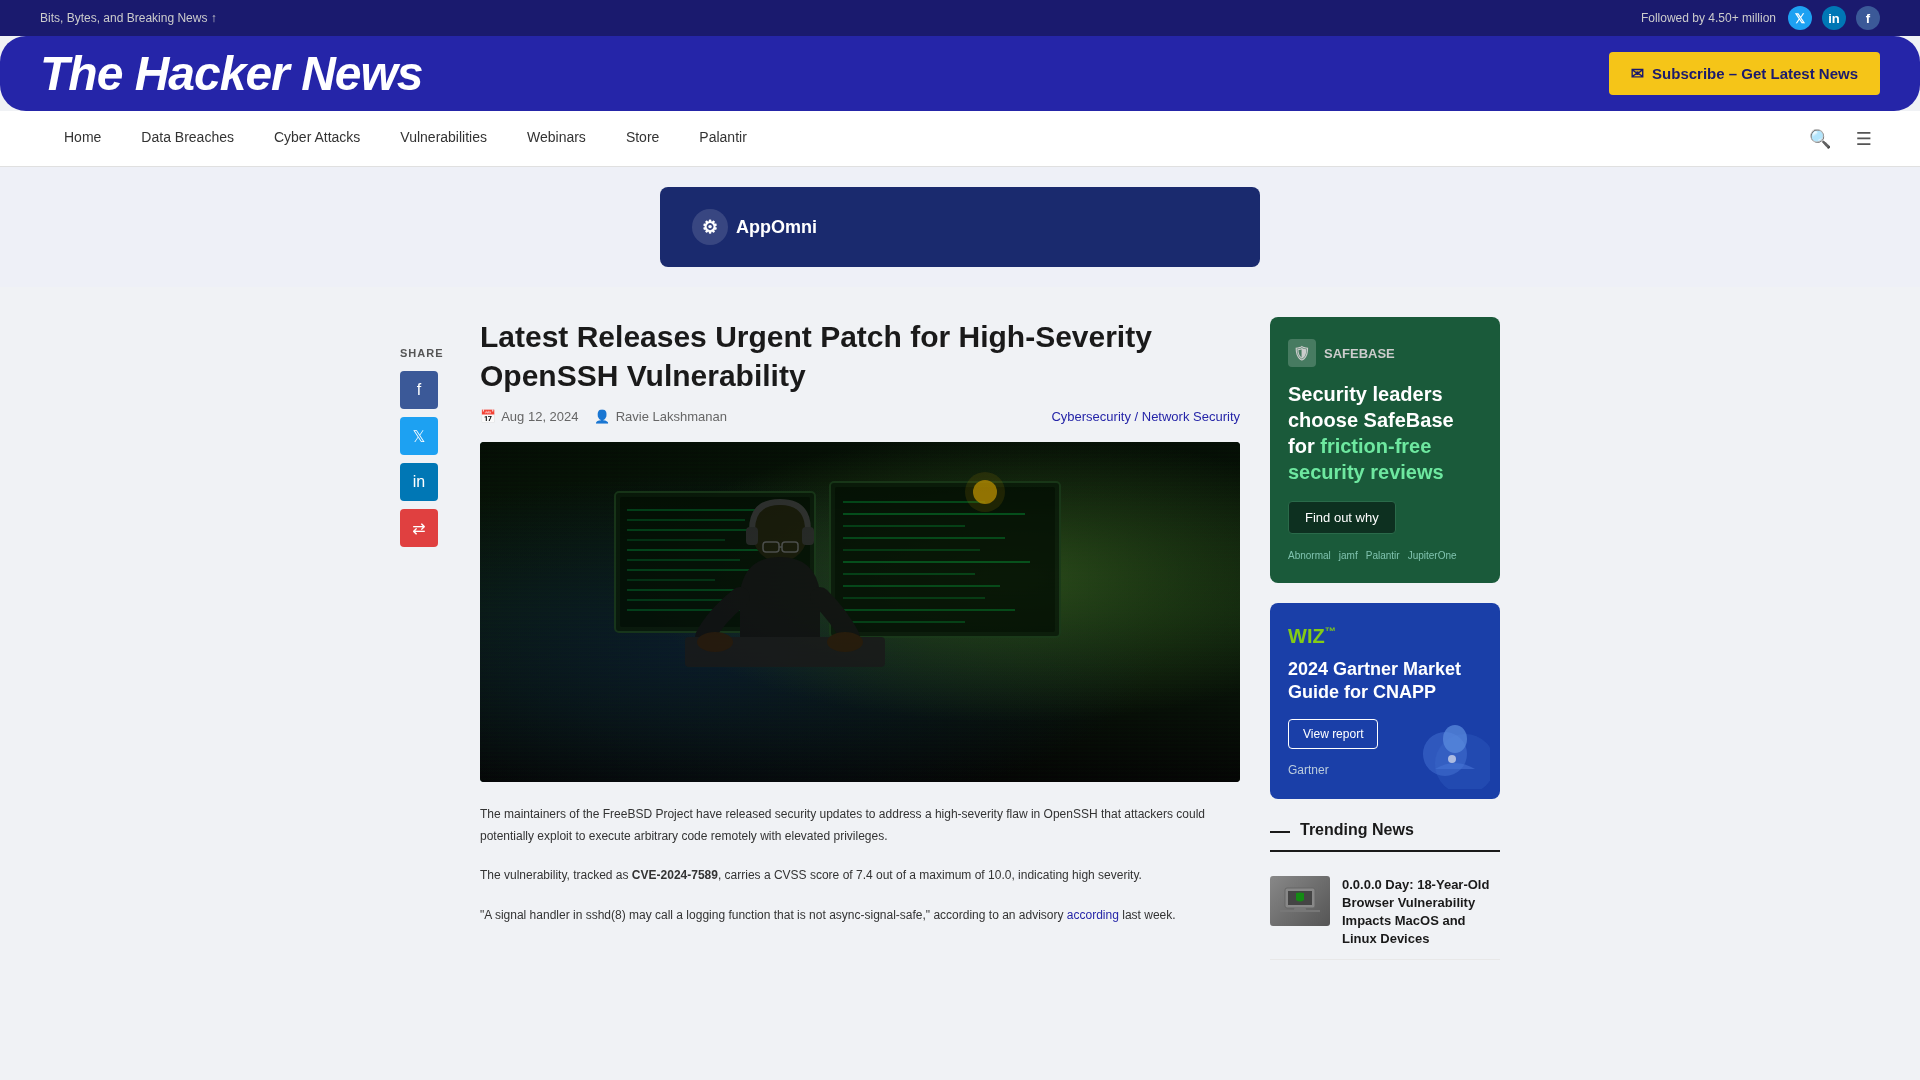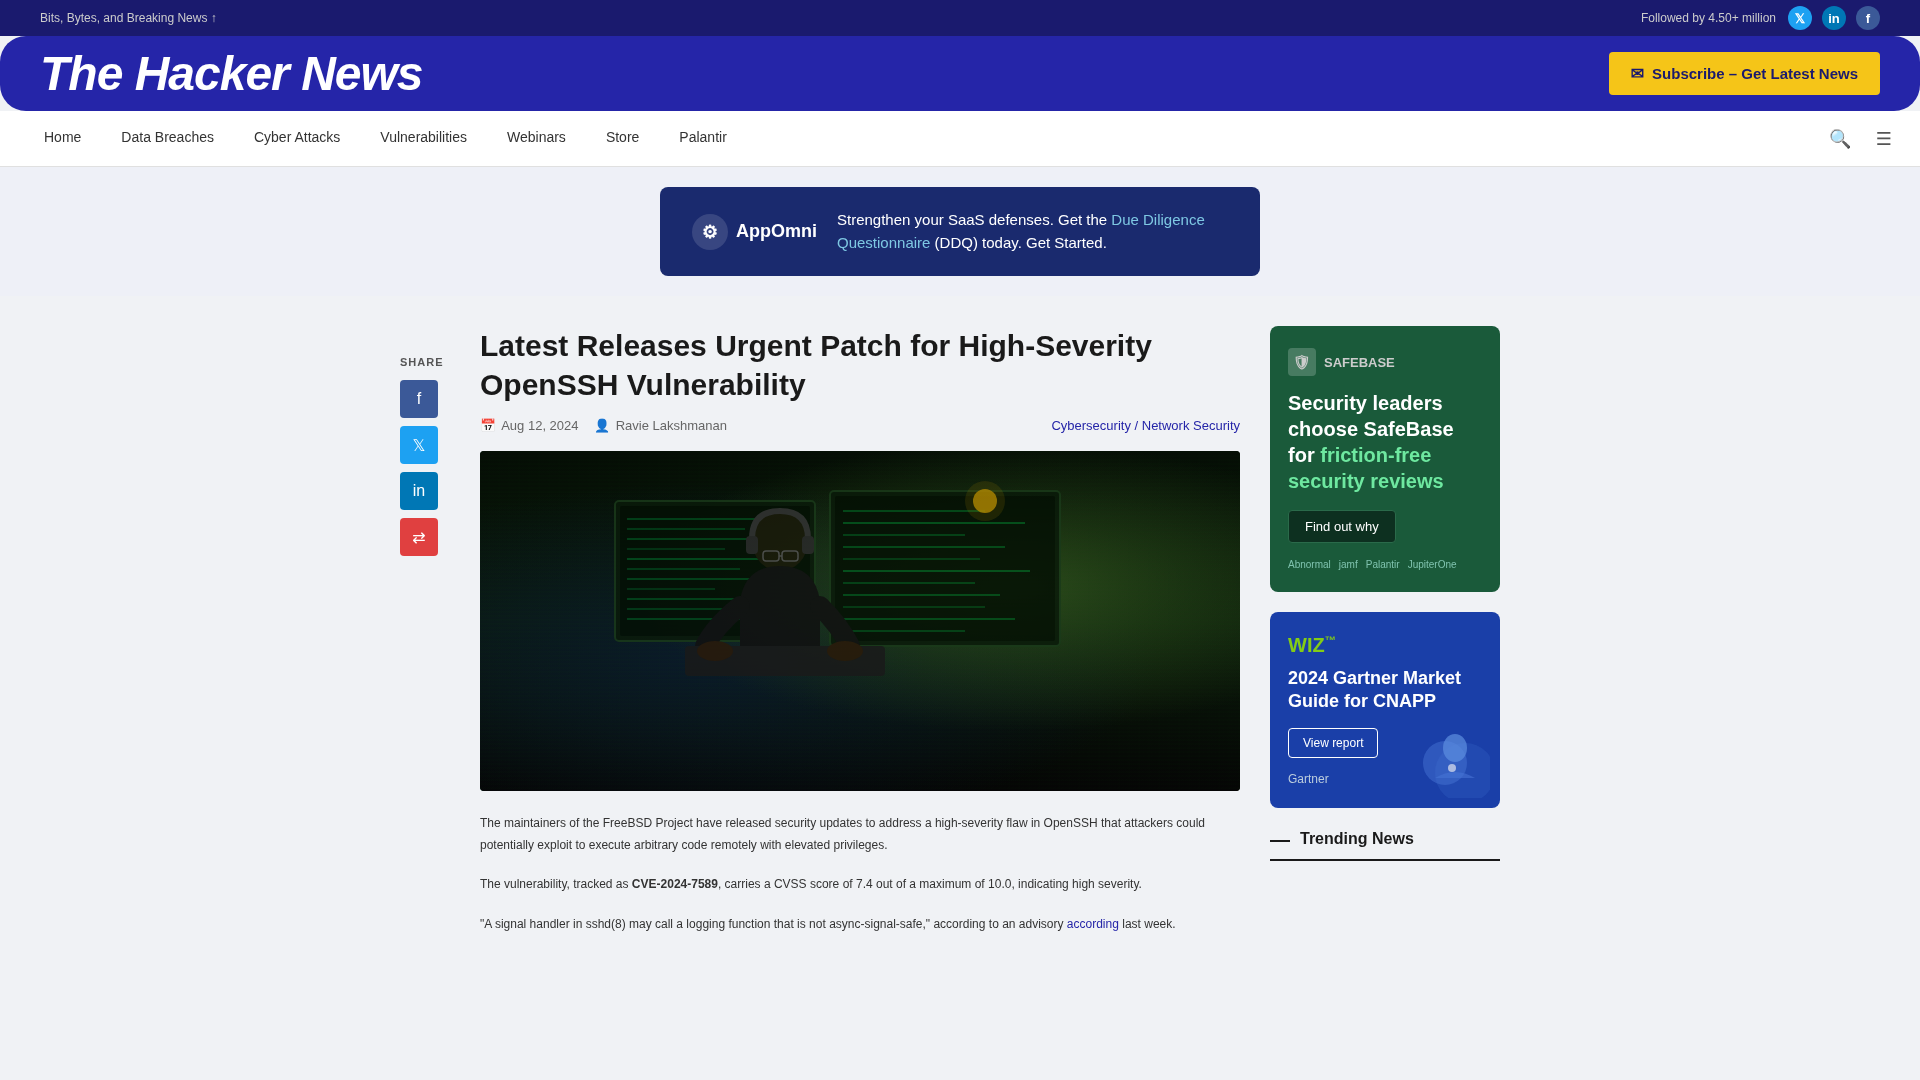--- a/index.html
+++ b/index.html
@@ -55,21 +55,21 @@
       display: flex;
       align-items: center;
       gap: 8px;
     }
     .subscribe-btn .envelope { font-size: 16px; }
 
     
     .nav {
       background: #fff;
       border-bottom: 1px solid #e0e0e0;
-      padding: 0 24px;
+      padding: 0 44px;
       display: flex;
       align-items: center;
       justify-content: space-between;
     }
     .nav-links { display: flex; gap: 0; }
     .nav-link {
       padding: 18px 20px;
       font-size: 14px;
       color: #333;
       text-decoration: none;
@@ -316,23 +316,20 @@
   </div>
 </nav>
 
 <div class="ad-banner-wrap">
   <div class="ad-banner">
     <div class="ad-logo">
       <div class="ad-logo-icon">
         <span>⚙</span>
       </div>
       <span>AppOmni</span>
-    </div>
-    <div class="ad-text">
-      Strengthen your SaaS defenses. Get the <a>Due Diligence Questionnaire</a> (DDQ) today. Get Started.
     </div>
   </div>
 </div>
 
 <div class="main-content">
 
   <div class="share-sidebar">
     <div class="share-label">SHARE</div>
     <button class="share-btn share-fb">f</button>
     <button class="share-btn share-tw">𝕏</button>
@@ -461,17 +458,33 @@
         <path d="M25 60 Q45 48 65 60" fill="#5a8ae8" opacity="0.6"></path>
         <circle cx="42" cy="50" r="4" fill="#fff" opacity="0.9"></circle>
       </svg>
     </div>
 
     <div class="trending-section">
       <div class="trending-header">
         <span class="dash">—</span>
         <span>Trending News</span>
       </div>
+      <div class="trending-item">
+        <div class="trending-thumb">
+          <div class="trending-thumb-inner">
+            <svg width="40" height="35" viewBox="0 0 40 35">
+
+              <rect x="5" y="5" width="30" height="20" rx="2" fill="#888" stroke="#666" stroke-width="1"></rect>
+              <rect x="8" y="8" width="24" height="14" fill="#444"></rect>
+              <line x1="0" y1="28" x2="40" y2="28" stroke="#777" stroke-width="2"></line>
+              <rect x="14" y="25" width="12" height="3" rx="1" fill="#777"></rect>
+
+              <path d="M16 10 Q20 9 24 10 L24 17 Q20 20 16 17 Z" fill="#0a0" opacity="0.7"></path>
+            </svg>
+          </div>
+        </div>
+        <div class="trending-title">0.0.0.0 Day: 18-Year-Old Browser Vulnerability Impacts MacOS and Linux Devices</div>
+      </div>
     </div>
 
   </div>
 
 </div>
 
 </body></html>

